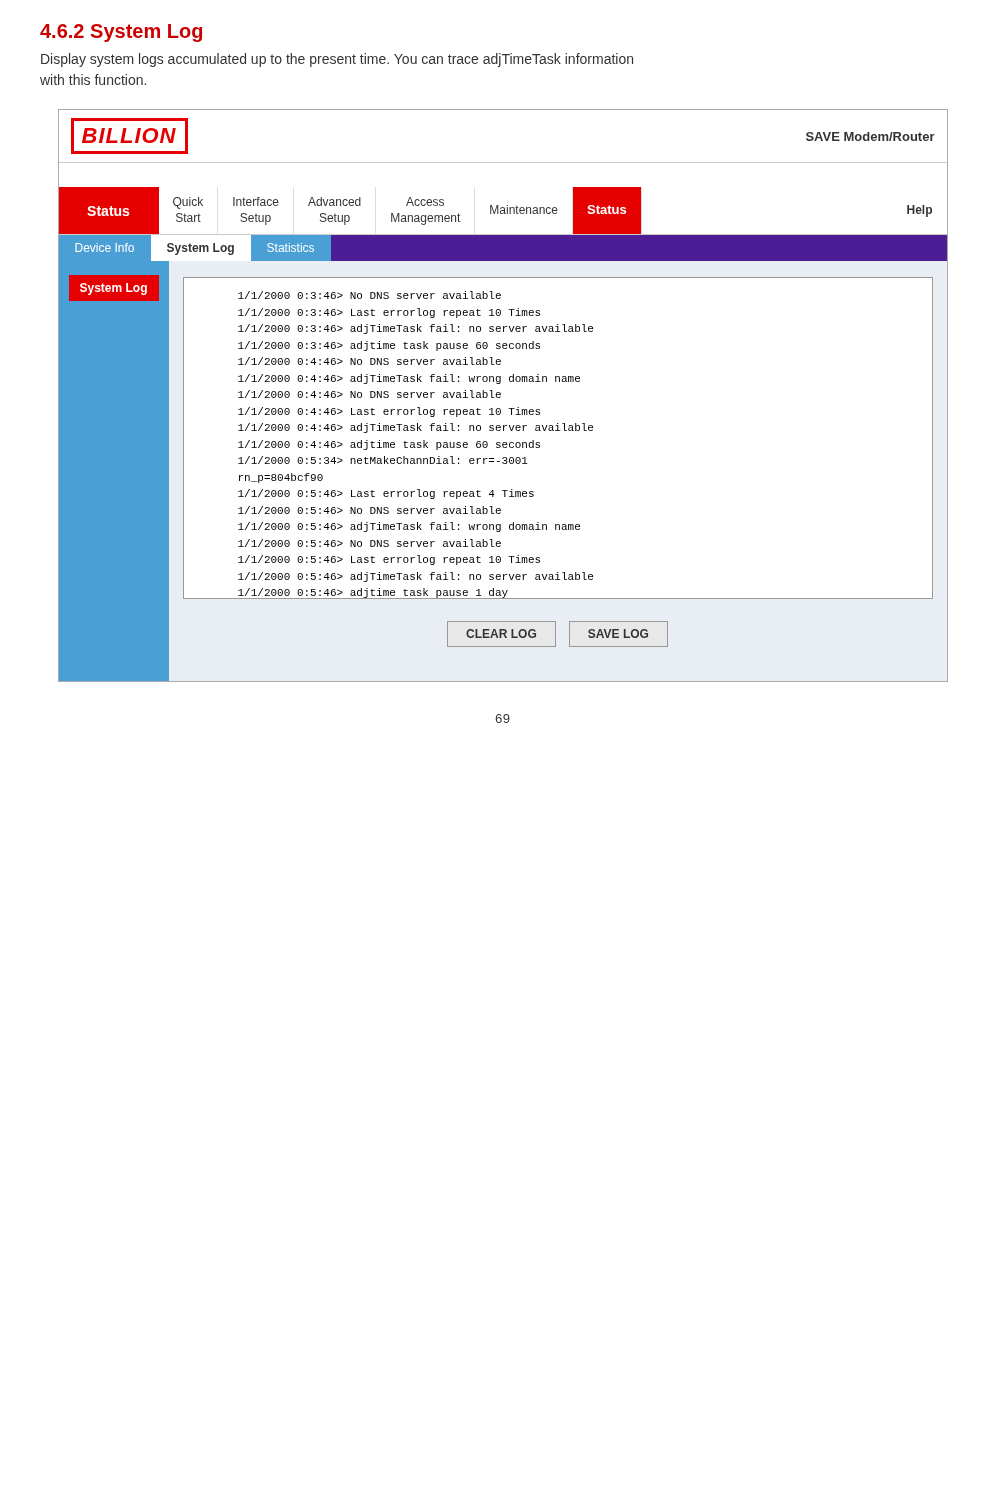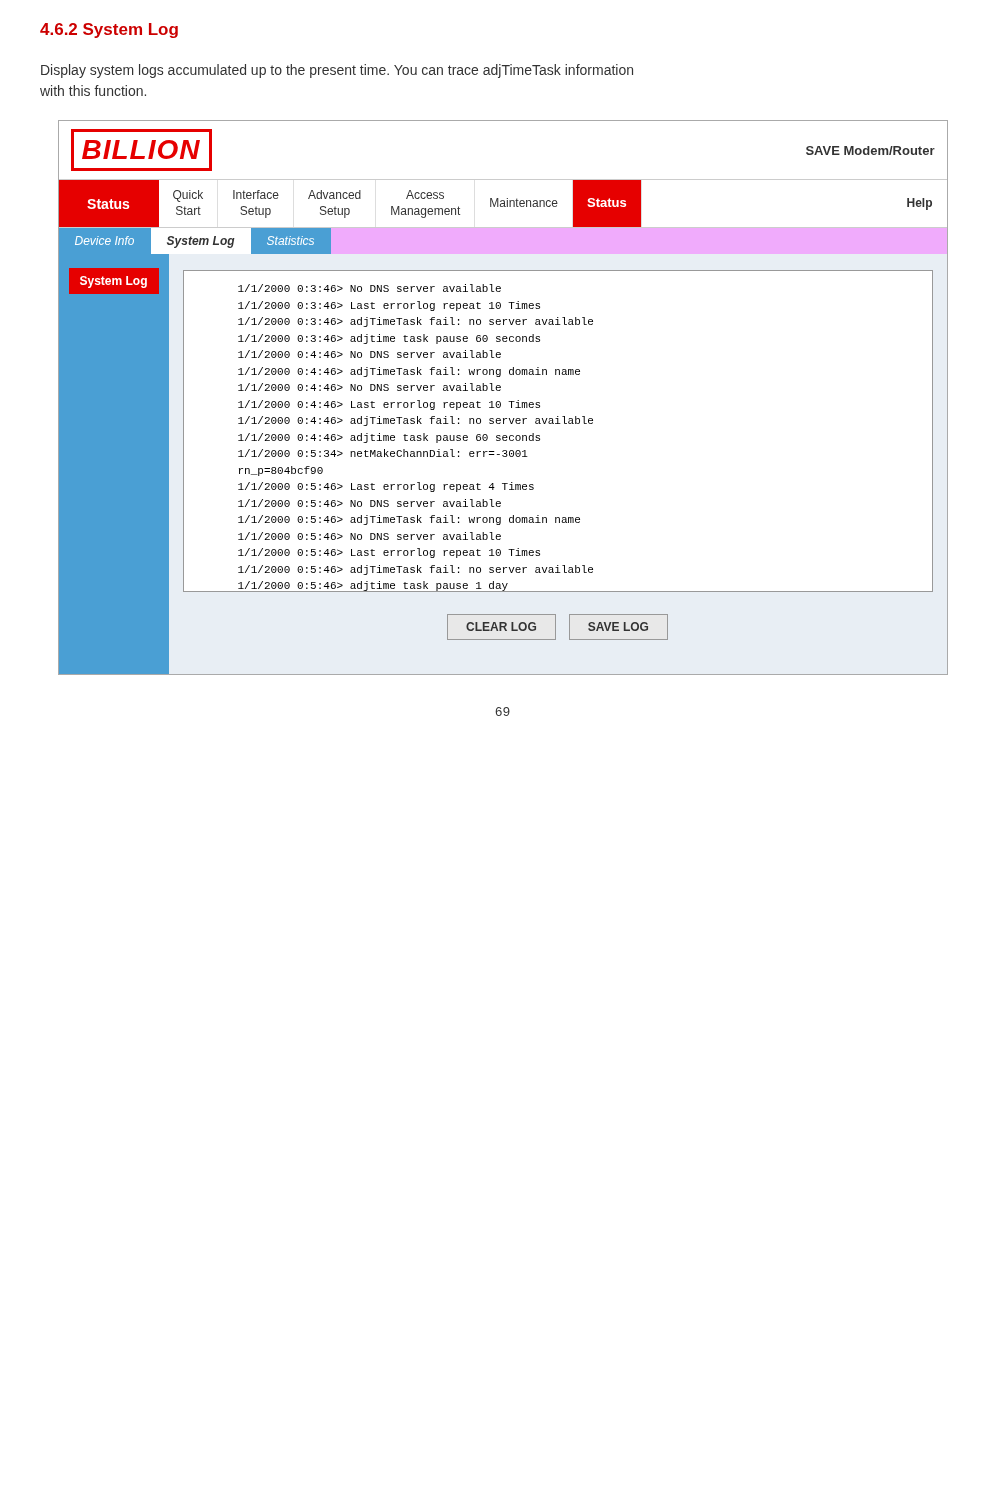--- a/index.html
+++ b/index.html
@@ -7,23 +7,23 @@
       font-family: Arial, sans-serif;
       background: #fff;
       width: 1005px;
       min-height: 1487px;
       padding: 20px 40px;
       color: #333;
     }
 
     .page-title {
       color: #c00;
-      font-size: 17px;
-      font-weight: bold;
-      margin-bottom: 20px;
+      font-size: 20px;
+      font-weight: bold;
+      margin-bottom: 6px;
     }
 
     .page-description {
       font-size: 14px;
       line-height: 1.5;
       margin-bottom: 18px;
     }
 
     .router-ui {
       border: 1px solid #aaa;
@@ -40,41 +40,42 @@
       padding: 8px 12px;
       border-bottom: 1px solid #ccc;
     }
 
     .logo-box {
       display: flex;
       align-items: center;
     }
 
     .logo-text {
-      font-size: 28px;
+      font-size: 22px;
       font-weight: 900;
       font-style: italic;
       color: #e60000;
       border: 3px solid #e60000;
       padding: 2px 8px;
       letter-spacing: 1px;
     }
 
     .device-label {
       font-size: 13px;
       font-weight: bold;
       color: #333;
     }
 
     
     .nav-bar {
       background: #fff;
       display: flex;
       align-items: stretch;
       border-bottom: 1px solid #ccc;
+      margin-top: 24px;
     }
 
     .nav-item {
       text-align: center;
       font-size: 12px;
       padding: 8px 14px;
       color: #333;
       cursor: pointer;
       border-right: 1px solid #ddd;
       line-height: 1.3;
@@ -107,25 +108,24 @@
       font-size: 14px;
       padding: 8px 20px;
       display: flex;
       align-items: center;
       justify-content: center;
       min-width: 100px;
     }
 
     
     .sub-nav {
-      background: #f0abfc;
+      background: #4c1d95;
       display: flex;
       align-items: center;
       padding: 0;
-      font-style: italic;
     }
 
     .sub-nav-item {
       font-size: 12px;
       padding: 6px 16px;
       color: #fff;
       cursor: pointer;
       background: #4a9fd4;
     }
 

